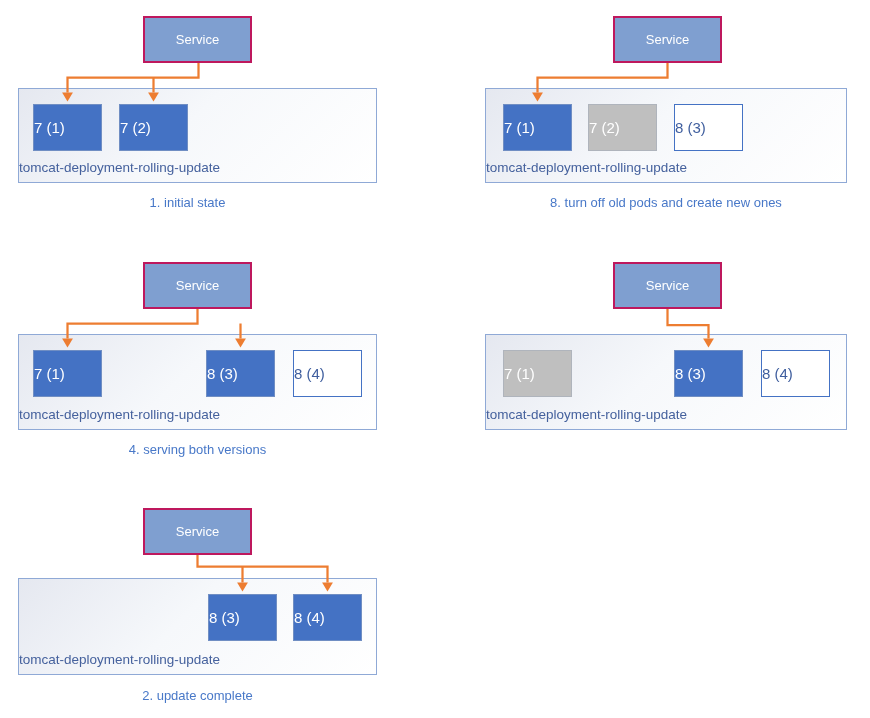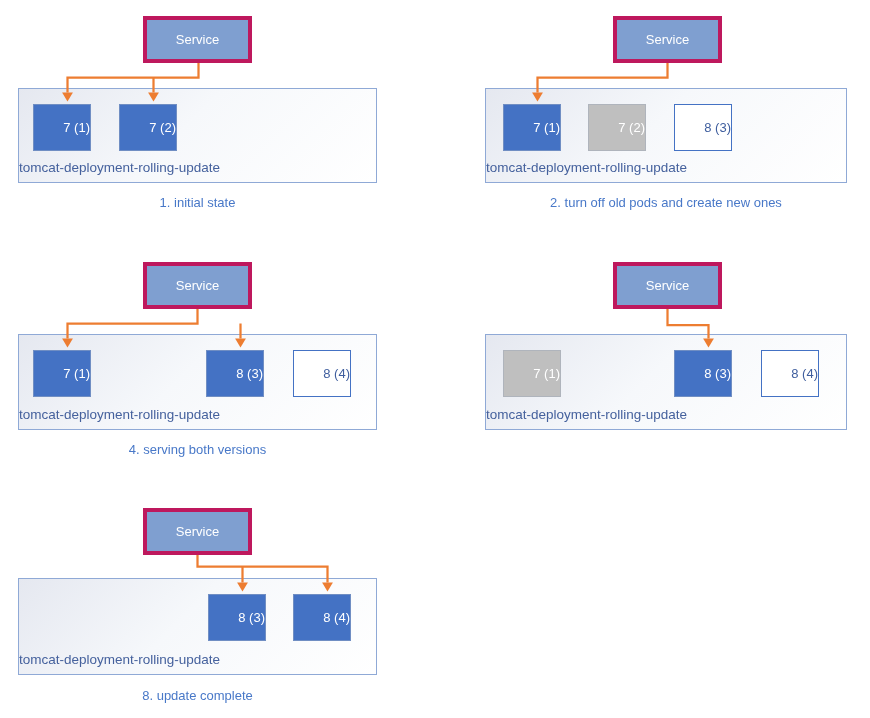--- a/index.html
+++ b/index.html
@@ -2,37 +2,37 @@
 <html><head>
 <meta charset="utf-8">
 <style>
   html, body { margin:0; padding:0; background:#ffffff; }
   body { font-family:"Liberation Sans", sans-serif; }
   .canvas { position:relative; width:870px; height:718px; background:#ffffff; overflow:hidden; }
   .abs { position:absolute; }
 
   .service {
     width:109px; height:47px; box-sizing:border-box;
-    background:#7F9FD0; border:4px solid #be185d;
+    background:#7F9FD0; border:2px solid #be185d;
     display:flex; align-items:center; justify-content:center;
     color:#ffffff; font-size:13px;
   }
   .deploy {
     box-sizing:border-box;
     border:1px solid #8FA9D6;
     background:linear-gradient(135deg, #e5e8f0 0%, #f6f8fb 45%, #ffffff 100%);
   }
   .deploy-label {
     position:absolute; left:0; right:0; bottom:7px;
     text-align:left; color:#45619D; font-size:13.5px;
   }
   .pod {
-    position:absolute; width:58px; height:47px; box-sizing:border-box;
-    display:flex; align-items:center; justify-content:flex-end;
-    font-size:13px;
+    position:absolute; width:69px; height:47px; box-sizing:border-box;
+    display:flex; align-items:center; justify-content:flex-start;
+    font-size:15px;
   }
   .pod[data-state="active"]     { background:#4472C4; color:#ffffff; border:1px solid rgba(150,165,195,0.55); }
   .pod[data-state="terminated"] { background:#BFBFBF; color:#ffffff; border:1px solid rgba(160,170,185,0.50); }
   .pod[data-state="pending"]    { background:#ffffff; color:#3F5E9E; border:1.5px solid #4472C4; }
 
   .caption { position:absolute; text-align:center; color:#4878C8; font-size:13px; }
 
   svg.arrows { position:absolute; left:0; top:0; width:870px; height:718px; pointer-events:none; }
   .arrow-line { fill:none; stroke:#ED7D31; stroke-width:2.25; }
   .arrow-head { fill:#ED7D31; stroke:none; }
@@ -47,38 +47,38 @@
   </div>
   <div class="abs deploy" style="left:18px; top:88px; width:359px; height:95px;">
     <div class="pod" style="left:14px; top:15px;" data-state="active">
       <span>7 (1)</span>
     </div>
     <div class="pod" style="left:100px; top:15px;" data-state="active">
       <span>7 (2)</span>
     </div>
     <div class="deploy-label">tomcat-deployment-rolling-update</div>
   </div>
-  <div class="caption" style="left:18px; top:195px; width:359px;">1. initial state</div>
+  <div class="caption" style="left:8px; top:195px; width:359px;">1. initial state</div>
 
   <div class="abs service" style="left:613px; top:16px;">
     <span>Service</span>
   </div>
   <div class="abs deploy" style="left:485px; top:88px; width:362px; height:95px;">
     <div class="pod" style="left:17px; top:15px;" data-state="active">
       <span>7 (1)</span>
     </div>
     <div class="pod" style="left:102px; top:15px;" data-state="terminated">
       <span>7 (2)</span>
     </div>
     <div class="pod" style="left:188px; top:15px;" data-state="pending">
       <span>8 (3)</span>
     </div>
     <div class="deploy-label">tomcat-deployment-rolling-update</div>
   </div>
-  <div class="caption" style="left:485px; top:195px; width:362px;">2. turn off old pods and create new ones</div>
+  <div class="caption" style="left:485px; top:195px; width:362px;">8. turn off old pods and create new ones</div>
 
   <div class="abs service" style="left:143px; top:262px;">
     <span>Service</span>
   </div>
   <div class="abs deploy" style="left:18px; top:334px; width:359px; height:96px;">
     <div class="pod" style="left:14px; top:15px;" data-state="active">
       <span>7 (1)</span>
     </div>
     <div class="pod" style="left:187px; top:15px;" data-state="active">
       <span>8 (3)</span>
@@ -111,21 +111,21 @@
   </div>
   <div class="abs deploy" style="left:18px; top:578px; width:359px; height:97px;">
     <div class="pod" style="left:189px; top:15px;" data-state="active">
       <span>8 (3)</span>
     </div>
     <div class="pod" style="left:274px; top:15px;" data-state="active">
       <span>8 (4)</span>
     </div>
     <div class="deploy-label">tomcat-deployment-rolling-update</div>
   </div>
-  <div class="caption" style="left:18px; top:688px; width:359px;">8. update complete</div>
+  <div class="caption" style="left:18px; top:688px; width:359px;">2. update complete</div>
 
   <svg class="arrows" viewBox="0 0 870 718" xmlns="http://www.w3.org/2000/svg">
     <g>
       <path class="arrow-line" d="M198.5 63 V77.5 H67.5 V92.5"></path>
       <path class="arrow-line" d="M153.5 77.5 V92.5"></path>
       <polygon class="arrow-head" points="62.1,92.5 72.9,92.5 67.5,101.5"></polygon>
       <polygon class="arrow-head" points="148.1,92.5 158.9,92.5 153.5,101.5"></polygon>
     </g>
     <g>
       <path class="arrow-line" d="M667.5 63 V77.5 H537.5 V92.5"></path>

